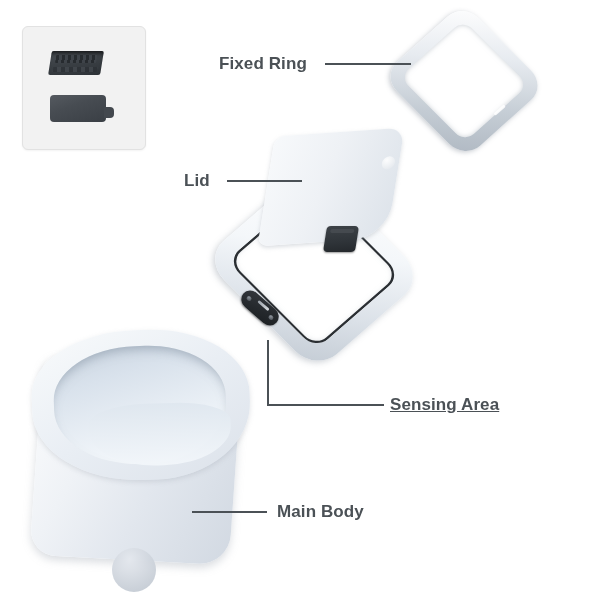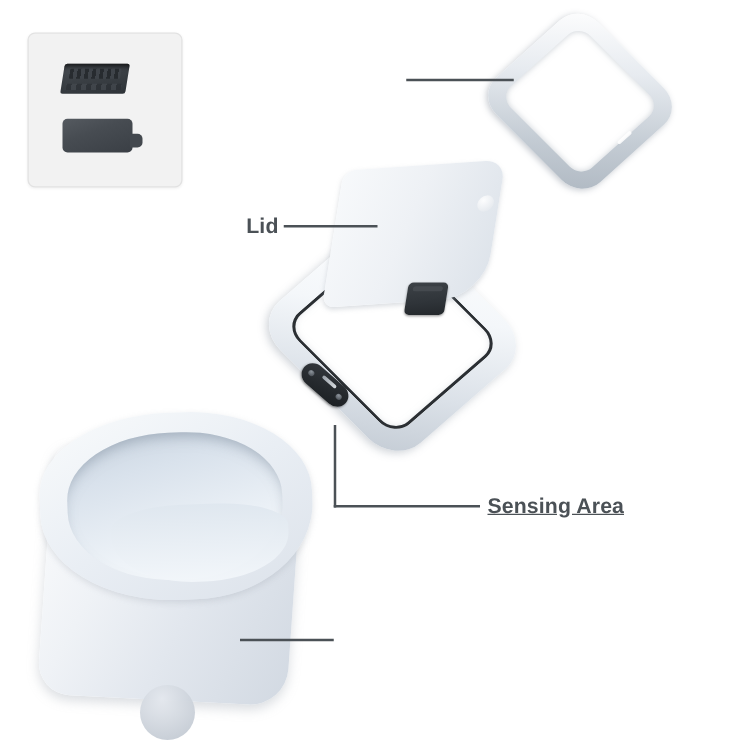--- a/index.html
+++ b/index.html
@@ -330,24 +330,26 @@
     <div id="body-outer"></div>
     <div id="body-rim">
       <div id="body-cavity">
         <div id="body-inner-floor"></div>
       </div>
     </div>
   </div>
 
   <div id="corner-blob"></div>
 
+  <div class="label" style="left:219px; top:55px;">Fixed Ring</div>
   <div class="leader leader-h" style="left:325px; top:63px; width:86px;"></div>
 
-  <div class="label" style="left:197px; top:172px;">Lid</div>
+  <div class="label" style="left:184px; top:172px;">Lid</div>
   <div class="leader leader-h" style="left:227px; top:180px; width:75px;"></div>
 
   <div class="leader leader-v" style="left:267px; top:340px; height:66px;"></div>
   <div class="leader leader-h" style="left:267px; top:404px; width:117px;"></div>
   <div class="label" style="left:390px; top:396px;text-decoration:underline;">Sensing Area</div>
 
   <div class="leader leader-h" style="left:192px; top:511px; width:75px;"></div>
+  <div class="label" style="left:277px; top:503px;">Main Body</div>
 
 </div>
 
 </body></html>

